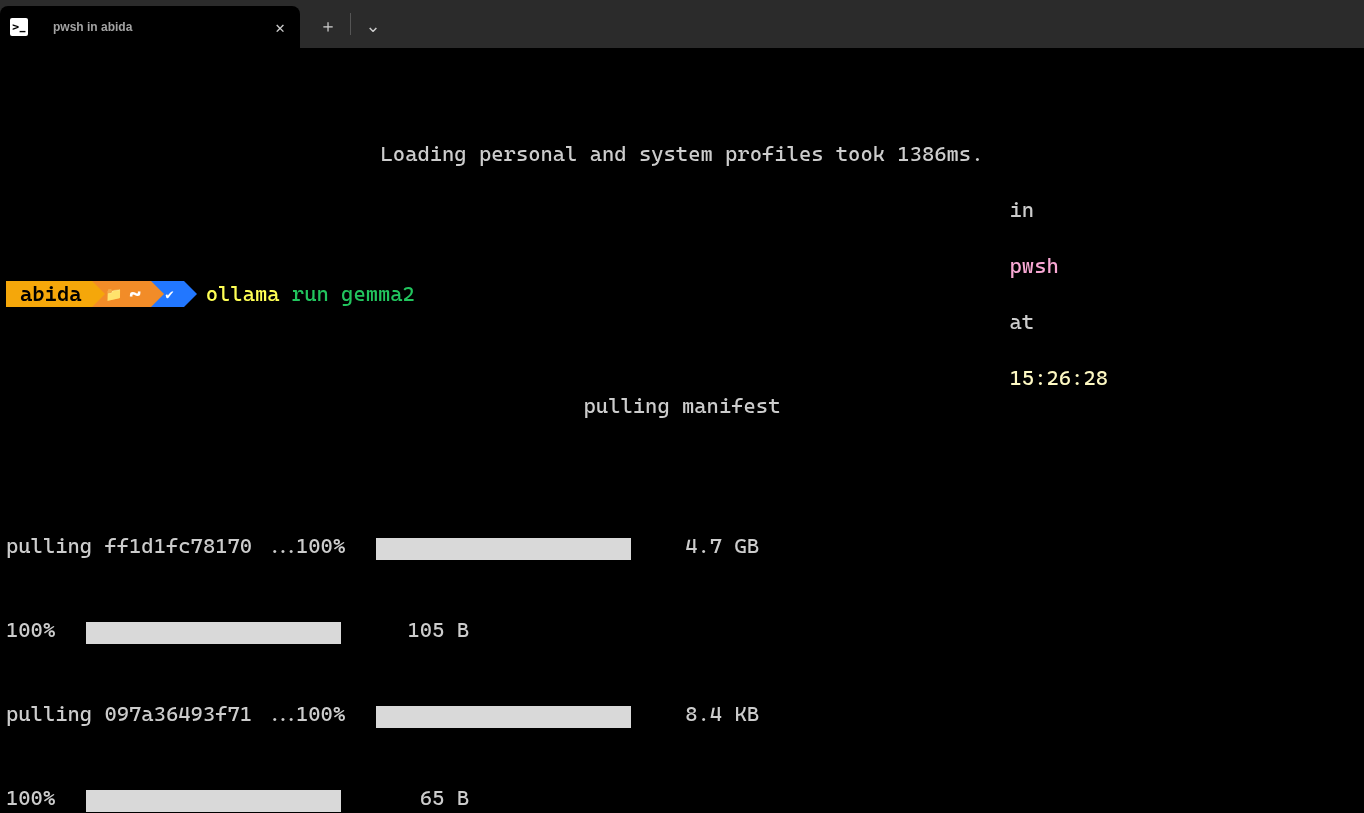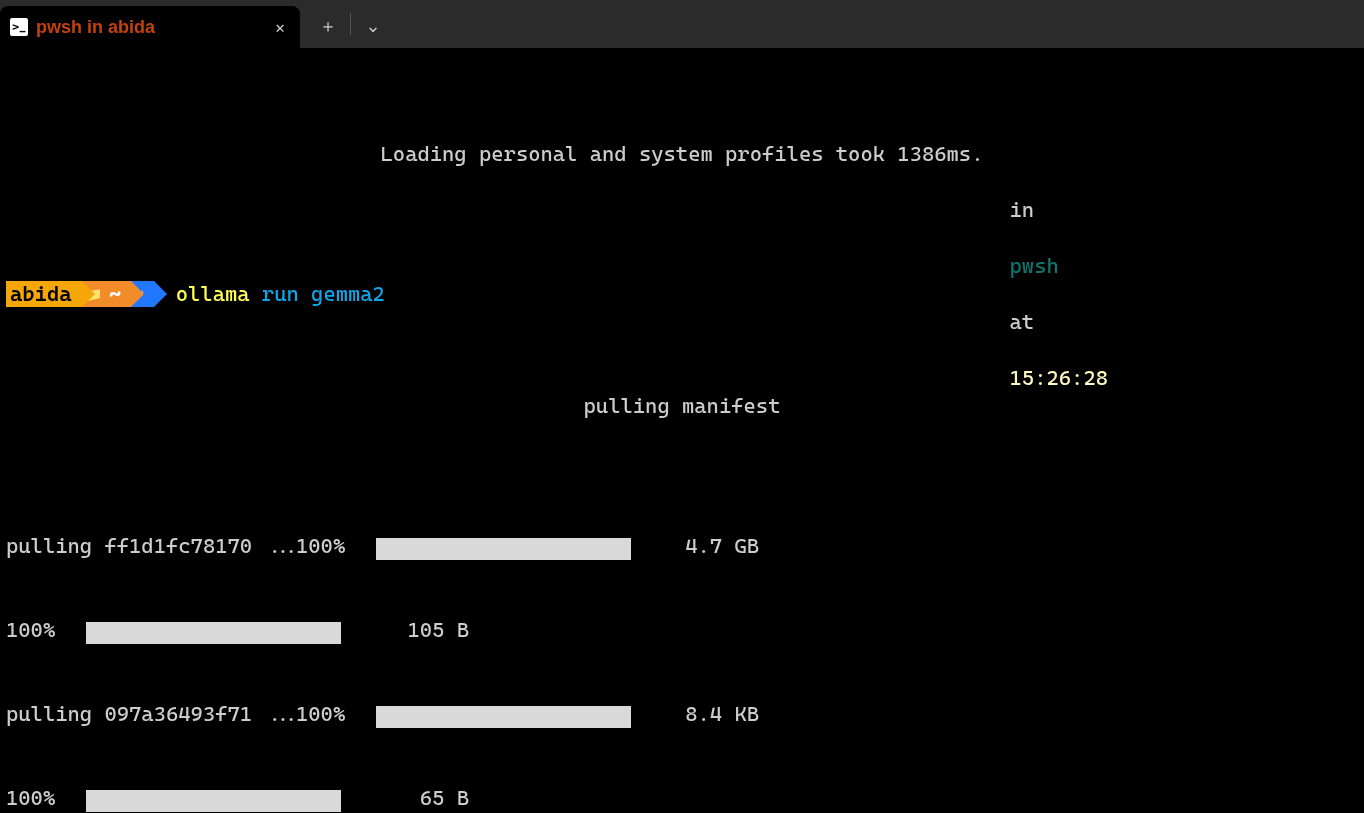--- a/index.html
+++ b/index.html
@@ -34,25 +34,26 @@
     position: relative;
   }
   .tab .icon-box {
     width: 18px; height: 18px;
     background: #fff;
     display: flex; align-items: center; justify-content: center;
     font-size: 12px; color: #000; font-weight: bold;
     border-radius: 2px;
   }
   .tab-title {
-    color: #c2410c;
+    color: #a3a3a3;
     font-family: "Segoe UI", sans-serif;
-    font-size: 18px;
+    font-size: 12px;
     flex: 1;
     font-weight: 600;
+    margin-left: 17px;
   }
   .tab-close {
     width: 24px; height: 24px;
     display: flex; align-items: center; justify-content: center;
     color: #ccc; font-size: 16px;
     border-radius: 4px;
   }
   .titlebar-buttons {
     display: flex; align-items: center;
     padding-left: 8px;
@@ -76,21 +77,21 @@
     white-space: pre;
     font-weight: 500;
   }
 
   .line { display: block; white-space: pre; text-align: center; }
 
   
   .pl-row { display: flex; align-items: center; height: 28px; }
   .seg {
     display: inline-flex; align-items: center;
-    padding: 0 10px 0 4px;
+    padding: 0 10px 0 14px;
     height: 26px;
     font-weight: 600;
     position: relative;
     color: #000;
   }
   .seg::after {
     content: "";
     position: absolute;
     right: -13px; top: 0;
     border-top: 13px solid transparent;
@@ -101,23 +102,23 @@
   .seg-yellow { background: #f5a70a; color: #000; }
   .seg-yellow::after { color: #f5a70a; }
   .seg-orange { background: #f28c28; color: #fff; }
   .seg-orange::after { color: #f28c28; }
   .seg-blue { background: #2277ff; color: #fff; }
   .seg-blue::after { color: #2277ff; }
   .seg-orange .folder { font-size: 14px; }
   .seg-blue .check { font-size: 14px; }
 
   .cmd-text { margin-left: 22px; color: #ffff55; }
-  .cmd-arg { color: #0ea5e9; }
+  .cmd-arg { color: #22c55e; }
   .right-info { margin-left: auto; padding-right: 250px; color: #cccccc; }
-  .right-info .pwsh { color: #0f766e; }
+  .right-info .pwsh { color: #f9a8d4; }
   .right-info .time { color: #fef9c3; }
 
   
   .pull-row { display: flex; align-items: flex-end; height: 28px; }
   .pull-label { width: 290px; white-space: pre; }
   .pull-pct   { width: 80px; }
   .pull-bar   {
     width: 255px; height: 22px;
     background: #d9d9d9;
     margin-right: 18px;

